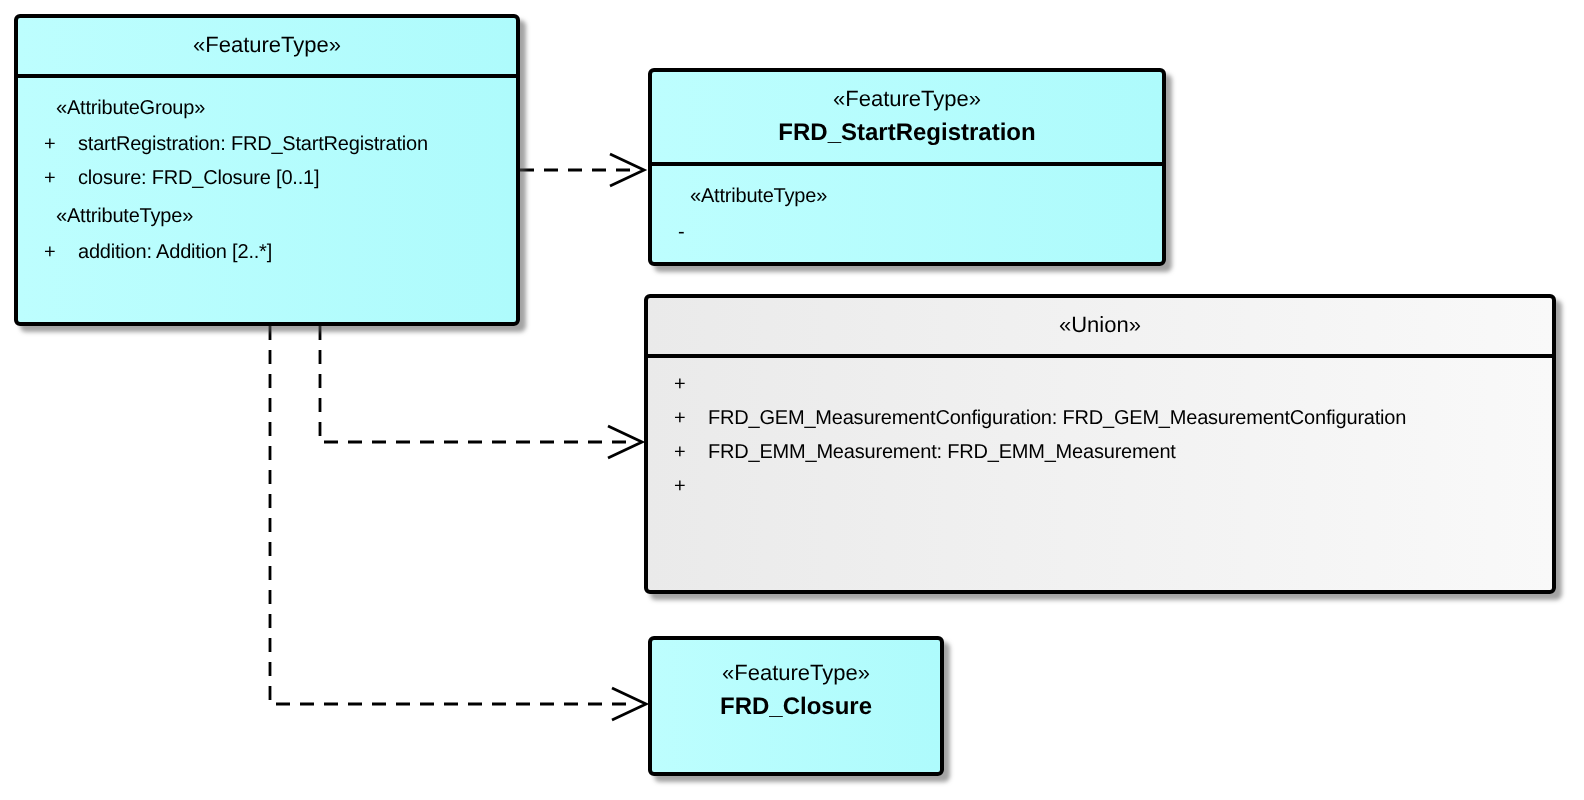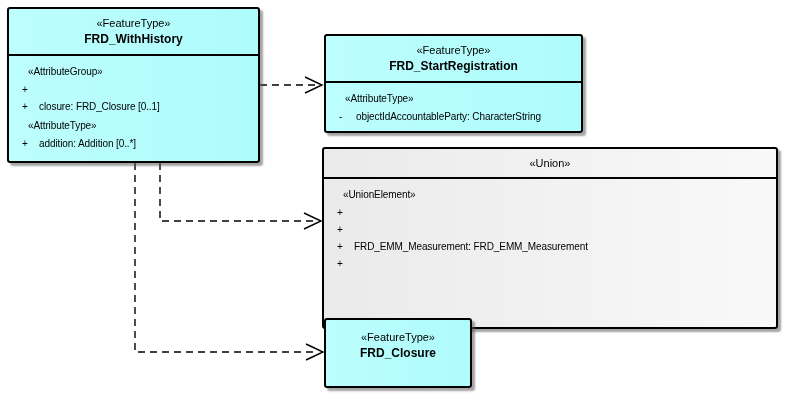--- a/index.html
+++ b/index.html
@@ -80,21 +80,21 @@
     padding-left: 7px;
     box-sizing: border-box;
     flex: 0 0 auto;
   }
   .attr-row .attr-text {
     flex: 0 0 auto;
   }
   
   #box-withhistory       { left: 7px;   top: 7px;   width: 253px; height: 156px; }
   #box-startregistration { left: 324px; top: 34px;  width: 259px; height: 99px;  }
-  #box-addition          { left: 322px; top: 147px; width: 456px; height: 182px; }
+  #box-addition          { left: 322px; top: 147px; width: 456px; height: 150px; }
   #box-closure           { left: 324px; top: 318px; width: 148px; height: 70px;  }
   .dashed-line {
     stroke: #000000;
     stroke-width: 1.4;
     fill: none;
     stroke-dasharray: 7,5;
   }
   .arrow-head {
     stroke: #000000;
     stroke-width: 1.4;
@@ -117,64 +117,63 @@
     </g>
     <g>
       <path class="dashed-line" d="M 135 163 V 352 H 318"></path>
       <polyline class="arrow-head" points="306,344 323,352 306,360"></polyline>
     </g>
   </svg>
 
   <div class="uml-class feature-fill" id="box-withhistory">
     <div class="class-header has-body">
       <div class="stereo">«FeatureType»</div>
-      <div class="cname">FRD_WithHistory</div>
     </div>
     <div class="class-body">
       <div class="section-label">«AttributeGroup»</div>
       <div class="attr-row">
         <span class="vis">+</span>
+        <span class="attr-text">startRegistration: FRD_StartRegistration</span>
       </div>
       <div class="attr-row">
         <span class="vis">+</span>
         <span class="attr-text">closure: FRD_Closure [0..1]</span>
       </div>
       <div class="section-label">«AttributeType»</div>
       <div class="attr-row">
         <span class="vis">+</span>
-        <span class="attr-text">addition: Addition [0..*]</span>
+        <span class="attr-text">addition: Addition [2..*]</span>
       </div>
     </div>
   </div>
 
   <div class="uml-class feature-fill" id="box-startregistration">
     <div class="class-header has-body">
       <div class="stereo">«FeatureType»</div>
       <div class="cname">FRD_StartRegistration</div>
     </div>
     <div class="class-body">
       <div class="section-label">«AttributeType»</div>
       <div class="attr-row">
         <span class="vis">-</span>
-        <span class="attr-text">objectIdAccountableParty: CharacterString</span>
       </div>
     </div>
   </div>
 
   <div class="uml-class union-fill" id="box-addition">
     <div class="class-header has-body">
       <div class="stereo">«Union»</div>
     </div>
     <div class="class-body">
-      <div class="section-label">«UnionElement»</div>
       <div class="attr-row">
         <span class="vis">+</span>
       </div>
       <div class="attr-row">
         <span class="vis">+</span>
+        <span class="attr-text">FRD_GEM_MeasurementConfiguration: FRD_GEM_MeasurementConfiguration</span>
       </div>
       <div class="attr-row">
         <span class="vis">+</span>
         <span class="attr-text">FRD_EMM_Measurement: FRD_EMM_Measurement</span>
       </div>
       <div class="attr-row">
         <span class="vis">+</span>
       </div>
     </div>
   </div>

